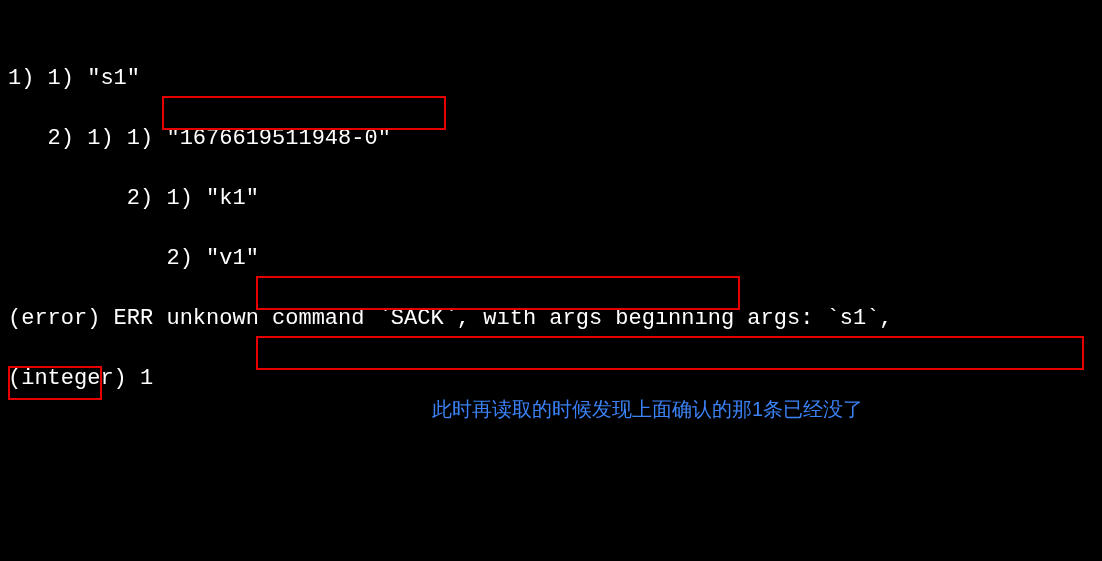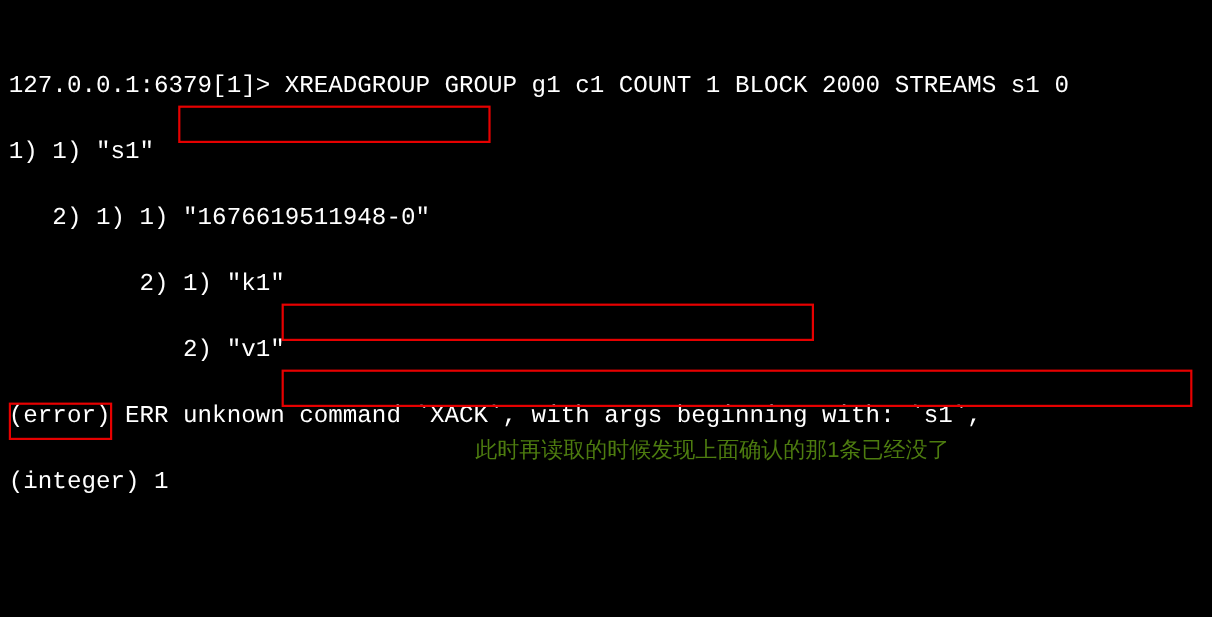--- a/index.html
+++ b/index.html
@@ -26,37 +26,36 @@
     .line {
       display: block;
     }
     .highlight-box {
       position: absolute;
       border: 2px solid #e60000;
       pointer-events: none;
     }
     .annotation {
       position: absolute;
-      color: #4d7c0f;
+      color: #3b82f6;
       font-family: 'Microsoft YaHei', sans-serif;
       font-size: 20px;
       pointer-events: none;
     }
   </style>
 </head>
 <body>
 
 <div class="terminal">
 
-<span class="line">127.0.0.1:6379[1]&gt; XREADGROUP GROUP g1 c1 COUNT 1 BLOCK 2000 STREAMS s1 0</span>
 <span class="line">1) 1) "s1"</span>
 <span class="line">   2) 1) 1) "1676619511948-0"</span>
 <span class="line">         2) 1) "k1"</span>
 <span class="line">            2) "v1"</span>
-<span class="line">(error) ERR unknown command `XACK`, with args beginning with: `s1`,</span>
+<span class="line">(error) ERR unknown command `SACK`, with args beginning args: `s1`,</span>
 <span class="line">(integer) 1</span>
 
 
 
 
 
 
 </div>
 
 <div class="annotation" style="top:394px; left:432px;">此时再读取的时候发现上面确认的那1条已经没了</div>

